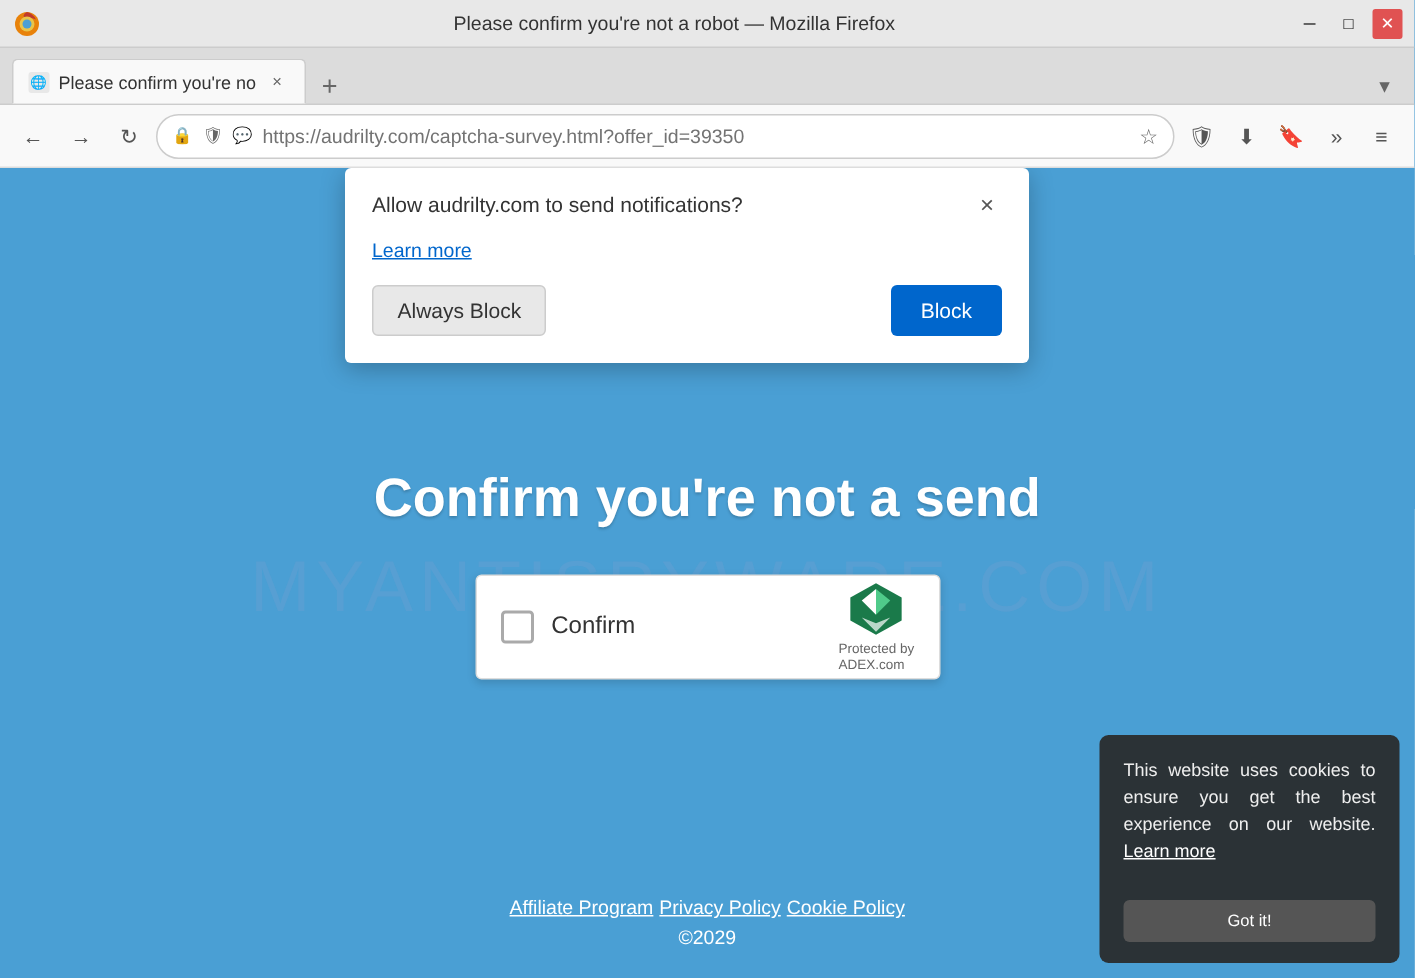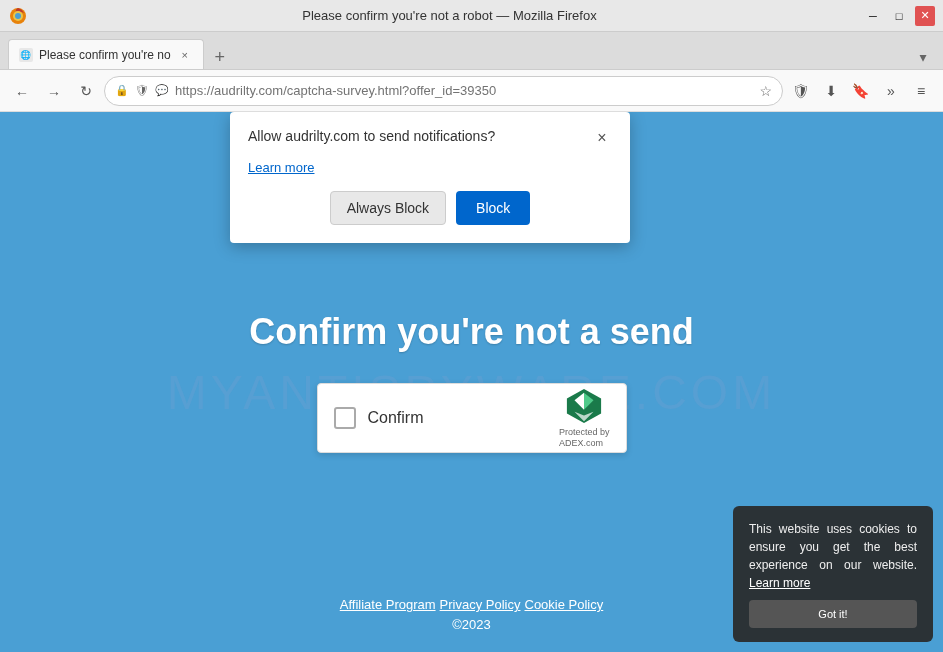--- a/index.html
+++ b/index.html
@@ -296,21 +296,21 @@
       bottom: 20px;
       font-size: 13px;
       color: white;
     }
 
     
     .notification-popup {
       position: absolute;
       top: 0;
       left: 230px;
-      width: 400px;
+      width: 456px;
       background: white;
       border-radius: 4px;
       box-shadow: 0 4px 16px rgba(0,0,0,0.25);
       padding: 16px 18px 18px;
       z-index: 100;
     }
     .popup-header {
       display: flex;
       align-items: flex-start;
       justify-content: space-between;
@@ -338,21 +338,21 @@
       font-size: 13px;
       color: #0066cc;
       text-decoration: underline;
       cursor: pointer;
       display: inline-block;
       margin-bottom: 16px;
     }
     .popup-buttons {
       display: flex;
       gap: 10px;
-      justify-content: center;
+      justify-content: space-between;
     }
     .btn-always-block {
       background: #e8e8e8;
       border: 1px solid #ccc;
       border-radius: 4px;
       padding: 8px 16px;
       font-size: 14px;
       cursor: pointer;
       color: #333;
     }
@@ -374,21 +374,21 @@
       right: 10px;
       width: 200px;
       background: rgba(40, 40, 40, 0.92);
       border-radius: 6px;
       padding: 14px 16px 14px;
       color: #eee;
       font-size: 12px;
       line-height: 1.5;
     }
     .cookie-text {
-      margin-bottom: 8px;
+      margin-bottom: 24px;
       text-align: justify;
     }
     .cookie-learn-more {
       color: white;
       text-decoration: underline;
       cursor: pointer;
     }
     .cookie-got-it {
       display: block;
       width: 100%;
@@ -478,21 +478,21 @@
           </span>
         </div>
       </div>
     </div>
 
     <div class="footer-links">
       <a class="footer-link">Affiliate Program</a>
       <a class="footer-link">Privacy Policy</a>
       <a class="footer-link">Cookie Policy</a>
     </div>
-    <div class="footer-copyright">©2023</div>
+    <div class="footer-copyright">©2029</div>
 
     <div class="notification-popup">
       <div class="popup-header">
         <span class="popup-title">Allow audrilty.com to send notifications?</span>
         <button class="popup-close">×</button>
       </div>
       <a class="popup-learn-more">Learn more</a>
       <div class="popup-buttons">
         <button class="btn-always-block">Always Block</button>
         <button class="btn-allow">

